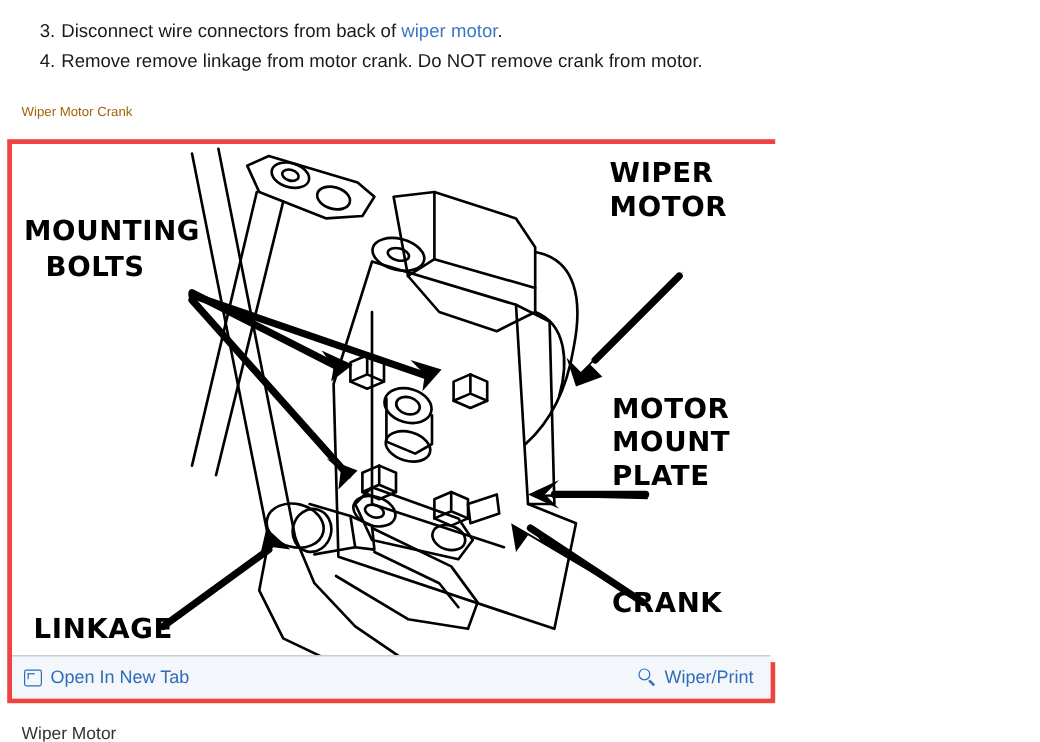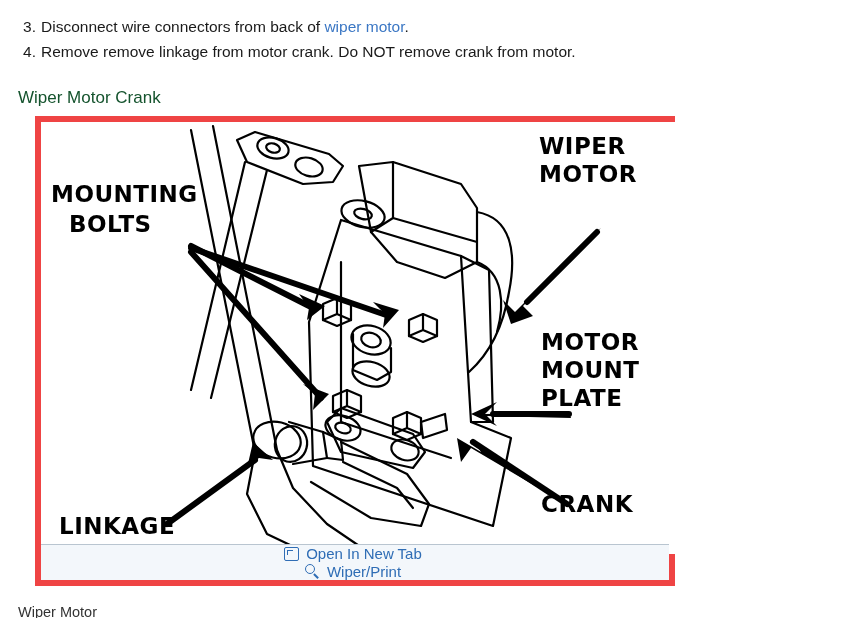--- a/index.html
+++ b/index.html
@@ -14,50 +14,50 @@
     color: #222222;
     position: relative;
     overflow: hidden;
   }
   .page {
     position: relative;
     width: 867px;
     height: 618px;
   }
   .steps {
-    padding: 14px 0 0 18px;
+    padding: 14px 0 0 28px;
     font-size: 15.5px;
     line-height: 1.62;
     color: #1a1a1a;
   }
   .step {
     white-space: nowrap;
   }
   .step .num {
     display: inline-block;
     width: 18px;
     text-align: right;
     margin-right: 5px;
   }
   a.inline-link {
     color: #3b77c4;
     text-decoration: none;
   }
   .caption {
     margin: 24px 0 6px 18px;
-    font-size: 17px;
-    color: #14532d;
+    font-size: 11px;
+    color: #a16207;
   }
   .figure-box {
     position: absolute;
-    left: 35px;
+    left: 6px;
     top: 116px;
     width: 640px;
     height: 470px;
-    border: 6px solid #ef4444;
+    border: 4px solid #ef4444;
     background: #fef9c3;
     box-sizing: border-box;
   }
   .figure-image {
     position: absolute;
     left: 0;
     top: 0;
     width: 638px;
     height: 432px;
     overflow: hidden;
@@ -71,21 +71,20 @@
     right: 0;
     bottom: 0;
     height: 36px;
     border-top: 1px solid #b9c5d0;
     background: #f3f7fb;
     display: flex;
     align-items: center;
     justify-content: space-between;
     padding: 0 14px 0 10px;
     box-sizing: border-box;
-    flex-direction: column;
   }
   .footer-link {
     display: flex;
     align-items: center;
     gap: 7px;
     color: #2f6db5;
     font-size: 15px;
     cursor: pointer;
     text-decoration: none;
   }

